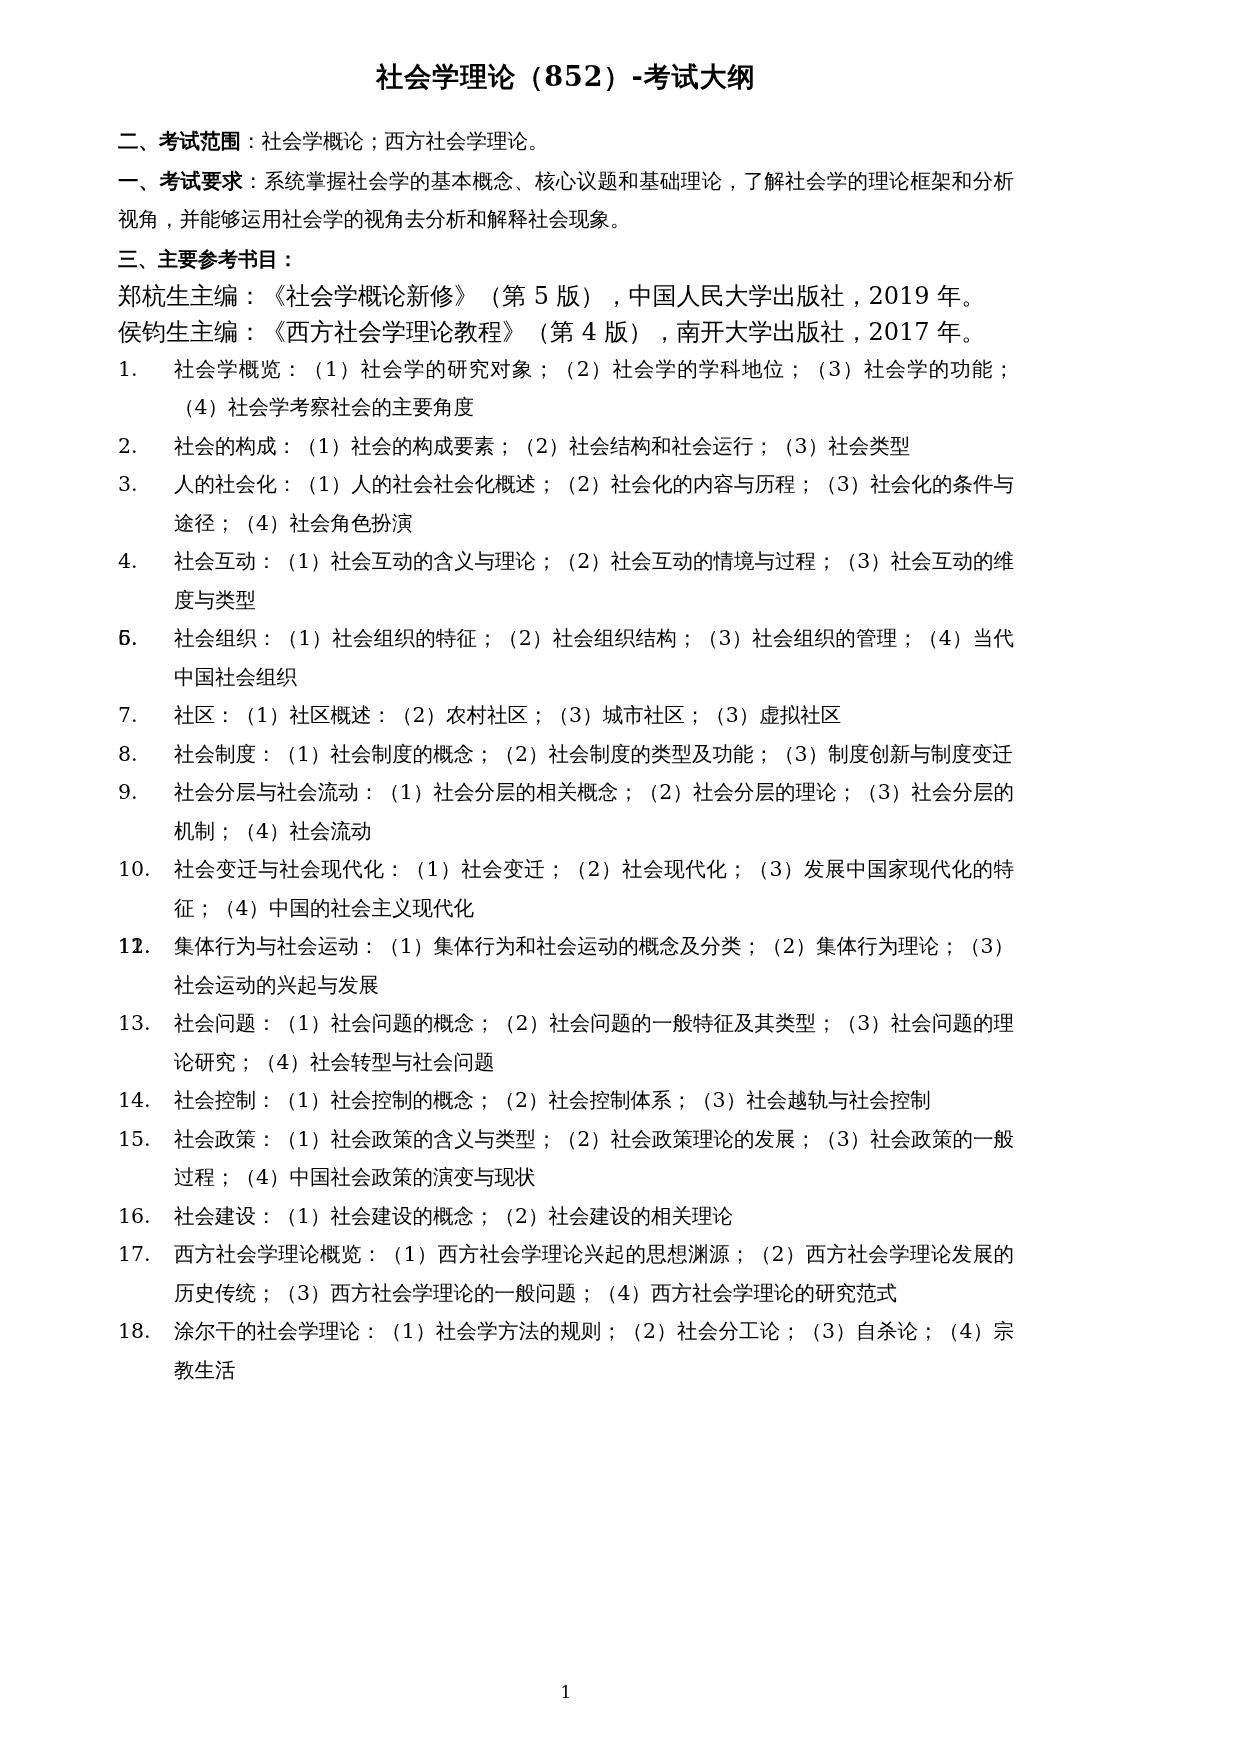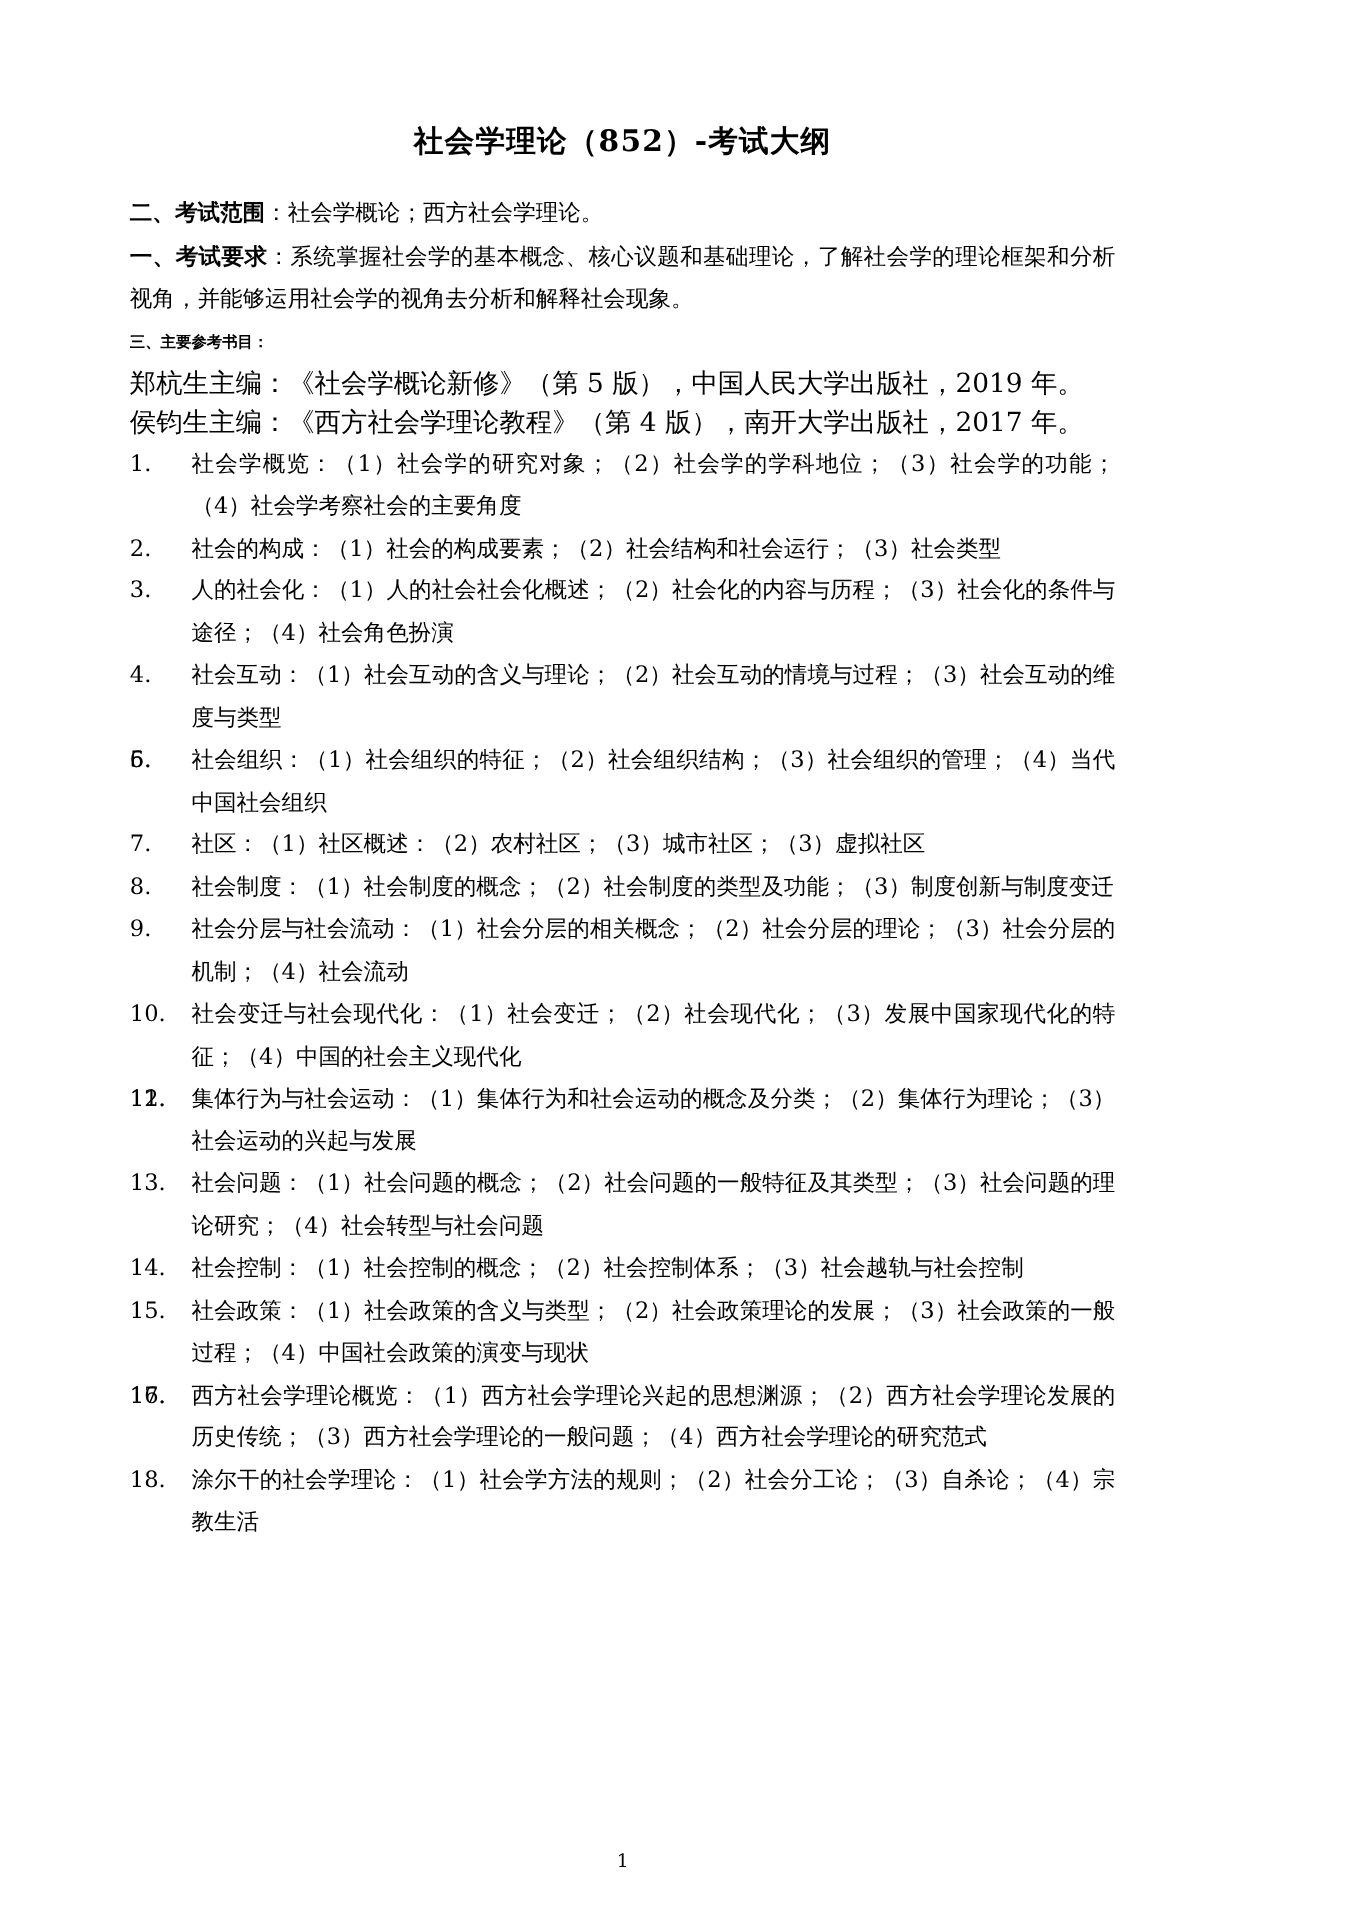--- a/index.html
+++ b/index.html
@@ -10,21 +10,21 @@
     background: #ffffff;
     font-family: "DejaVu Serif", "Liberation Serif", serif;
     color: #000000;
     position: relative;
     overflow: hidden;
   }
   .page {
     position: relative;
     width: 1132px;
     height: 1754px;
-    padding: 96px 118px 60px 118px;
+    padding: 44px 118px 60px 118px;
   }
   .doc-title {
     text-align: center;
     font-size: 27px;
     font-weight: bold;
     letter-spacing: 1px;
     margin: 14px 0 26px 0;
     line-height: 1.4;
     font-family: "DejaVu Serif", "Liberation Serif", serif;
   }
@@ -32,21 +32,21 @@
     font-size: 20.5px;
     line-height: 38px;
     text-align: justify;
     margin: 0 0 2px 0;
     text-indent: 0;
   }
   .para .lead {
     font-weight: bold;
   }
   .section-head {
-    font-size: 14px;
+    font-size: 20px;
     line-height: 38px;
     font-weight: bold;
     margin: 0;
   }
   .book-line {
     font-size: 24px;
     line-height: 36px;
     margin: 0;
   }
   ol.topics {
@@ -111,20 +111,20 @@
     <li><span class="num">6.</span><span>社会组织：（1）社会组织的特征；（2）社会组织结构；（3）社会组织的管理；（4）当代中国社会组织</span></li>
     <li><span class="num">7.</span><span>社区：（1）社区概述：（2）农村社区；（3）城市社区；（3）虚拟社区</span></li>
     <li><span class="num">8.</span><span>社会制度：（1）社会制度的概念；（2）社会制度的类型及功能；（3）制度创新与制度变迁</span></li>
     <li><span class="num">9.</span><span>社会分层与社会流动：（1）社会分层的相关概念；（2）社会分层的理论；（3）社会分层的机制；（4）社会流动</span></li>
     <li><span class="num">10.</span><span>社会变迁与社会现代化：（1）社会变迁；（2）社会现代化；（3）发展中国家现代化的特征；（4）中国的社会主义现代化</span></li>
     <li><span class="num">11.</span></li>
     <li><span class="num">12.</span><span>集体行为与社会运动：（1）集体行为和社会运动的概念及分类；（2）集体行为理论；（3）社会运动的兴起与发展</span></li>
     <li><span class="num">13.</span><span>社会问题：（1）社会问题的概念；（2）社会问题的一般特征及其类型；（3）社会问题的理论研究；（4）社会转型与社会问题</span></li>
     <li><span class="num">14.</span><span>社会控制：（1）社会控制的概念；（2）社会控制体系；（3）社会越轨与社会控制</span></li>
     <li><span class="num">15.</span><span>社会政策：（1）社会政策的含义与类型；（2）社会政策理论的发展；（3）社会政策的一般过程；（4）中国社会政策的演变与现状</span></li>
-    <li><span class="num">16.</span></li>
+    <li><span class="num">16.</span><span>社会建设：（1）社会建设的概念；（2）社会建设的相关理论</span></li>
     <li><span class="num">17.</span><span>西方社会学理论概览：（1）西方社会学理论兴起的思想渊源；（2）西方社会学理论发展的历史传统；（3）西方社会学理论的一般问题；（4）西方社会学理论的研究范式</span></li>
     <li><span class="num">18.</span><span>涂尔干的社会学理论：（1）社会学方法的规则；（2）社会分工论；（3）自杀论；（4）宗教生活</span></li>
   </ol>
 
   <div class="footer">1</div>
 
 </div>
 
 </body></html>

